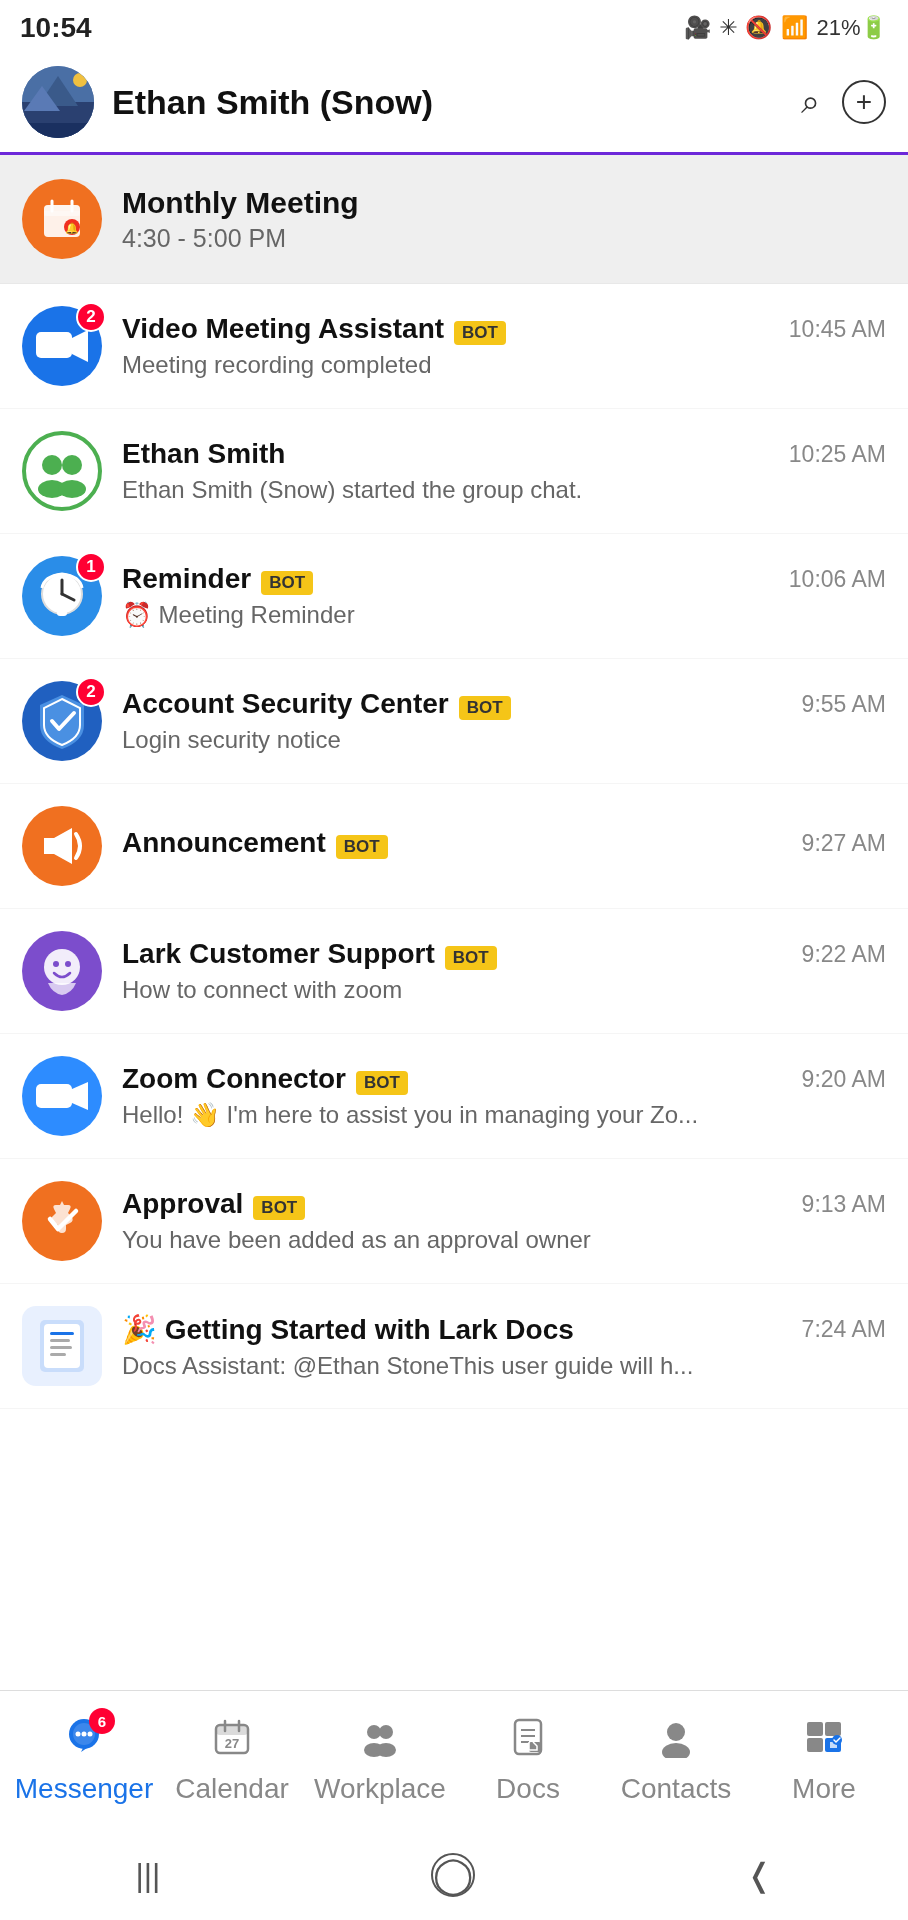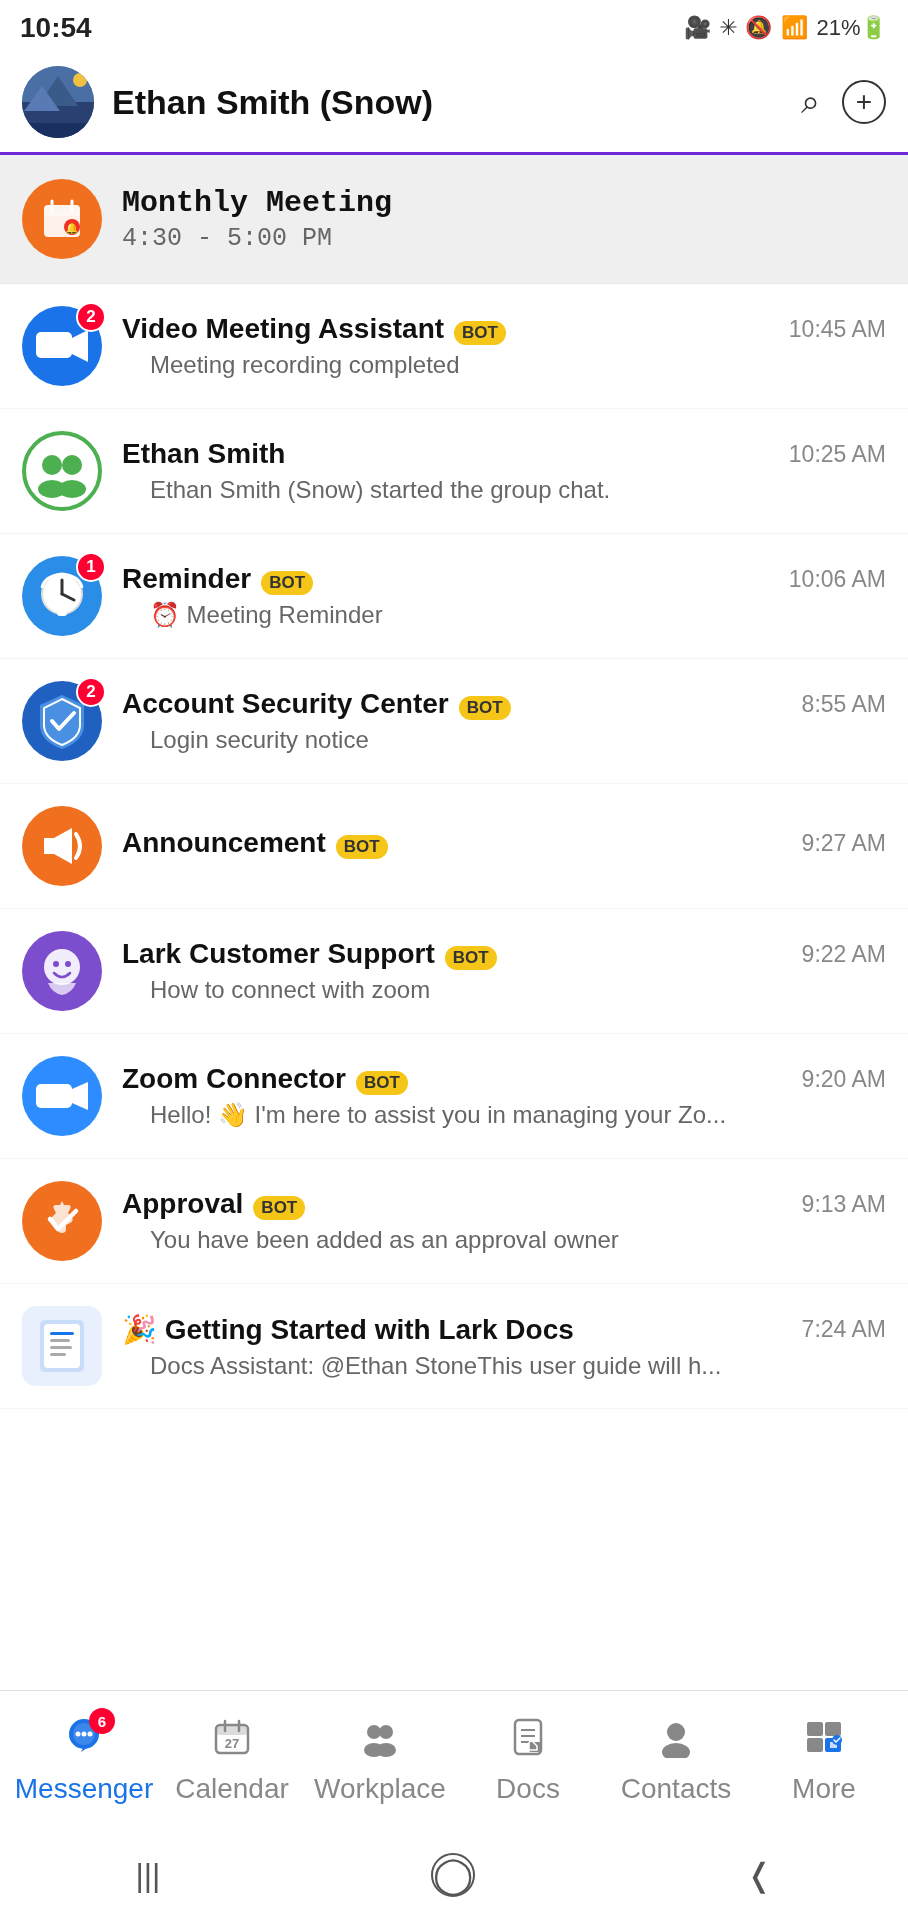--- a/index.html
+++ b/index.html
@@ -132,36 +132,35 @@
       display: flex;
       align-items: flex-end;
       gap: 10px;
     }
     .bot-badge {
       background: #f5c518;
       color: #333;
       font-size: 17px;
       font-weight: 700;
       padding: 2px 8px;
-      border-radius: 12px;
+      border-radius: 4px;
     }
     .chat-time {
       font-size: 23px;
       color: #888;
       white-space: nowrap;
       margin-left: 10px;
     }
     .chat-preview {
       font-size: 24px;
       color: #666;
       white-space: nowrap;
       overflow: hidden;
       text-overflow: ellipsis;
       max-width: 620px;
-      margin-left: 28px;
     }
 
     
     .meeting-item {
       display: flex;
       align-items: center;
       padding: 24px 22px;
       background: #efefef;
       border-bottom: 1px solid #e8e8e8;
       cursor: pointer;
@@ -172,21 +171,20 @@
       border-radius: 50%;
       background: #f07020;
       display: flex;
       align-items: center;
       justify-content: center;
       margin-right: 20px;
       flex-shrink: 0;
     }
     .meeting-content {
       flex: 1;
-      font-family: Liberation Mono, monospace;
     }
     .meeting-name {
       font-size: 30px;
       font-weight: 700;
       color: #111;
     }
     .meeting-time {
       font-size: 25px;
       color: #666;
       margin-top: 4px;
@@ -385,21 +383,21 @@
       <circle cx="40" cy="40" r="40" fill="#2060c0"></circle>
       <path d="M40,14 L62,24 L62,44 Q62,60 40,68 Q18,60 18,44 L18,24 Z" fill="#4a90e2"></path>
       <path d="M40,18 L58,27 L58,44 Q58,57 40,64 Q22,57 22,44 L22,27 Z" fill="none" stroke="white" stroke-width="2"></path>
       <path d="M30,40 L37,48 L52,32" stroke="white" stroke-width="4" fill="none" stroke-linecap="round" stroke-linejoin="round"></path>
     </svg>
       <span class="badge">2</span>
     </div>
     <div class="chat-content">
       <div class="chat-row1">
         <span class="chat-name">Account Security Center <span class="bot-badge">BOT</span></span>
-        <span class="chat-time">8:55 AM</span>
+        <span class="chat-time">9:55 AM</span>
       </div>
       <div class="chat-preview">Login security notice</div>
     </div>
     </div>
     <div class="chat-item">
 
     <div class="avatar-wrap">
       <svg width="80" height="80" viewBox="0 0 80 80">
       <circle cx="40" cy="40" r="40" fill="#f07020"></circle>
       <path d="M22,32 L22,48 L32,48 L50,58 L50,22 L32,32 Z" fill="white"></path>

